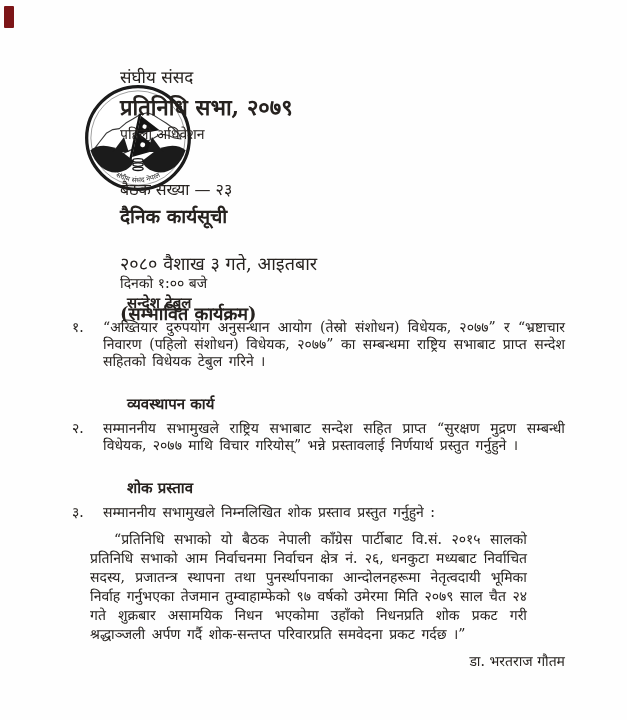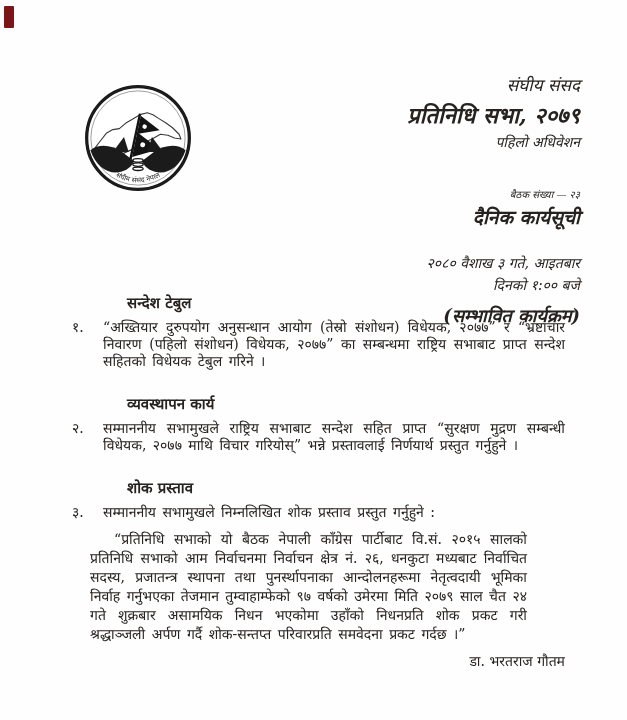--- a/index.html
+++ b/index.html
@@ -3,27 +3,27 @@
 <meta charset="utf-8">
 <style>
   html,body{margin:0;padding:0;}
   body{
     width:627px;height:720px;background:#fefefe;position:relative;overflow:hidden;
     font-family:"DejaVu Serif","Liberation Serif",serif;
     color:#26221f;
   }
   .corner-mark{position:absolute;left:4px;top:6px;width:10px;height:22px;border-radius:1px;}
   .logo{position:absolute;left:82px;top:82px;width:112px;height:112px;}
-  .header{position:absolute;left:120px;top:76px;width:460px;text-align:right;line-height:1.15;font-style:italic;}
+  .header{position:absolute;left:120px;top:68px;width:460px;text-align:left;line-height:1.15;}
   .h-org{font-size:17px;margin-bottom:7px;}
   .h-house{font-size:22px;font-weight:bold;margin-bottom:6px;}
   .h-session{font-size:14px;margin-bottom:6px;}
-  .h-meeting{font-size:10px;margin-bottom:7px;margin-top:39px;}
+  .h-meeting{font-size:16px;margin-bottom:7px;margin-top:39px;}
   .h-doctitle{font-size:19px;font-weight:bold;margin-bottom:26px;}
-  .h-date{font-size:14px;margin-bottom:6px;}
+  .h-date{font-size:18px;margin-bottom:0;}
   .h-time{font-size:14px;margin-bottom:13px;}
   .h-subtitle{font-size:18px;font-weight:bold;margin-top:6px;}
   .doc{position:absolute;left:72px;top:292px;width:493px;}
   .sec-head{padding-left:55px;font-size:15px;font-weight:bold;margin-bottom:7px;}
   .item{display:flex;align-items:flex-start;margin-bottom:23px;}
   .item .num{flex:0 0 31px;font-size:14px;line-height:17px;}
   .item .txt{flex:1;font-size:14px;line-height:17px;text-align:justify;text-justify:inter-word;word-spacing:2px;}
   .sec-2 .item,{margin-bottom:18px;}
   .quote{margin:9px 38px 0 18px;font-size:14px;line-height:19px;text-align:justify;text-justify:inter-word;word-spacing:2px;text-indent:24px;}
   .signature{width:180px;margin-left:auto;margin-right:0;margin-top:9px;text-align:right;font-size:14px;line-height:17px;}

